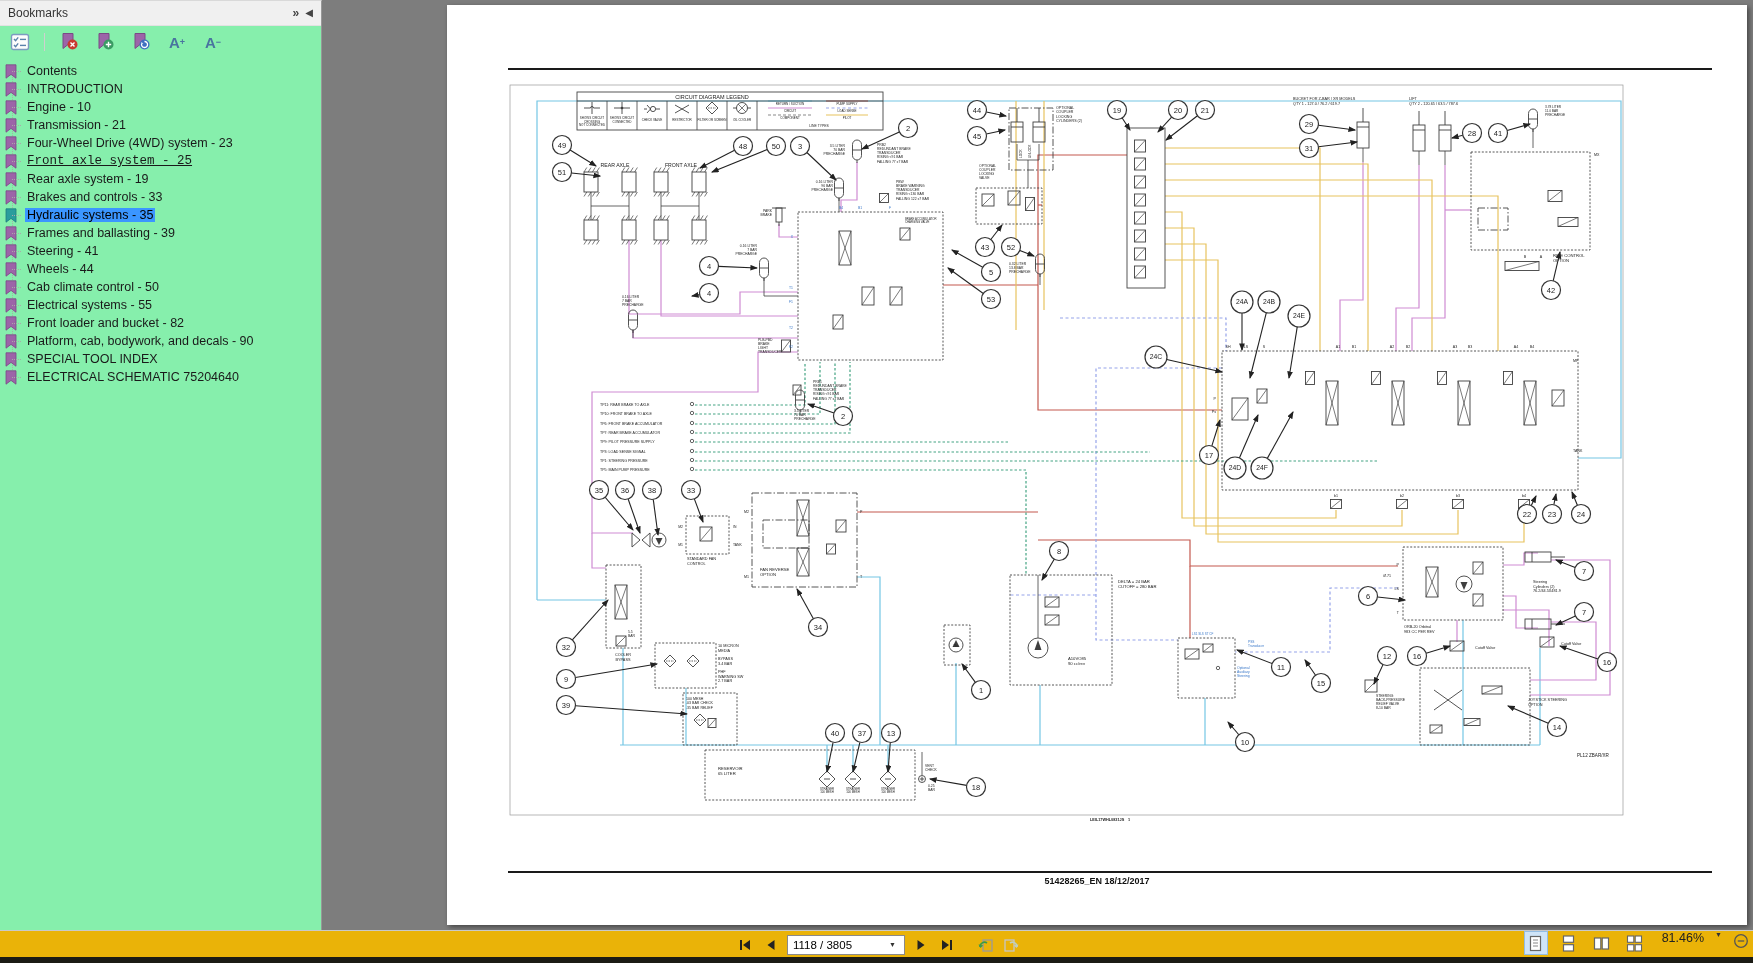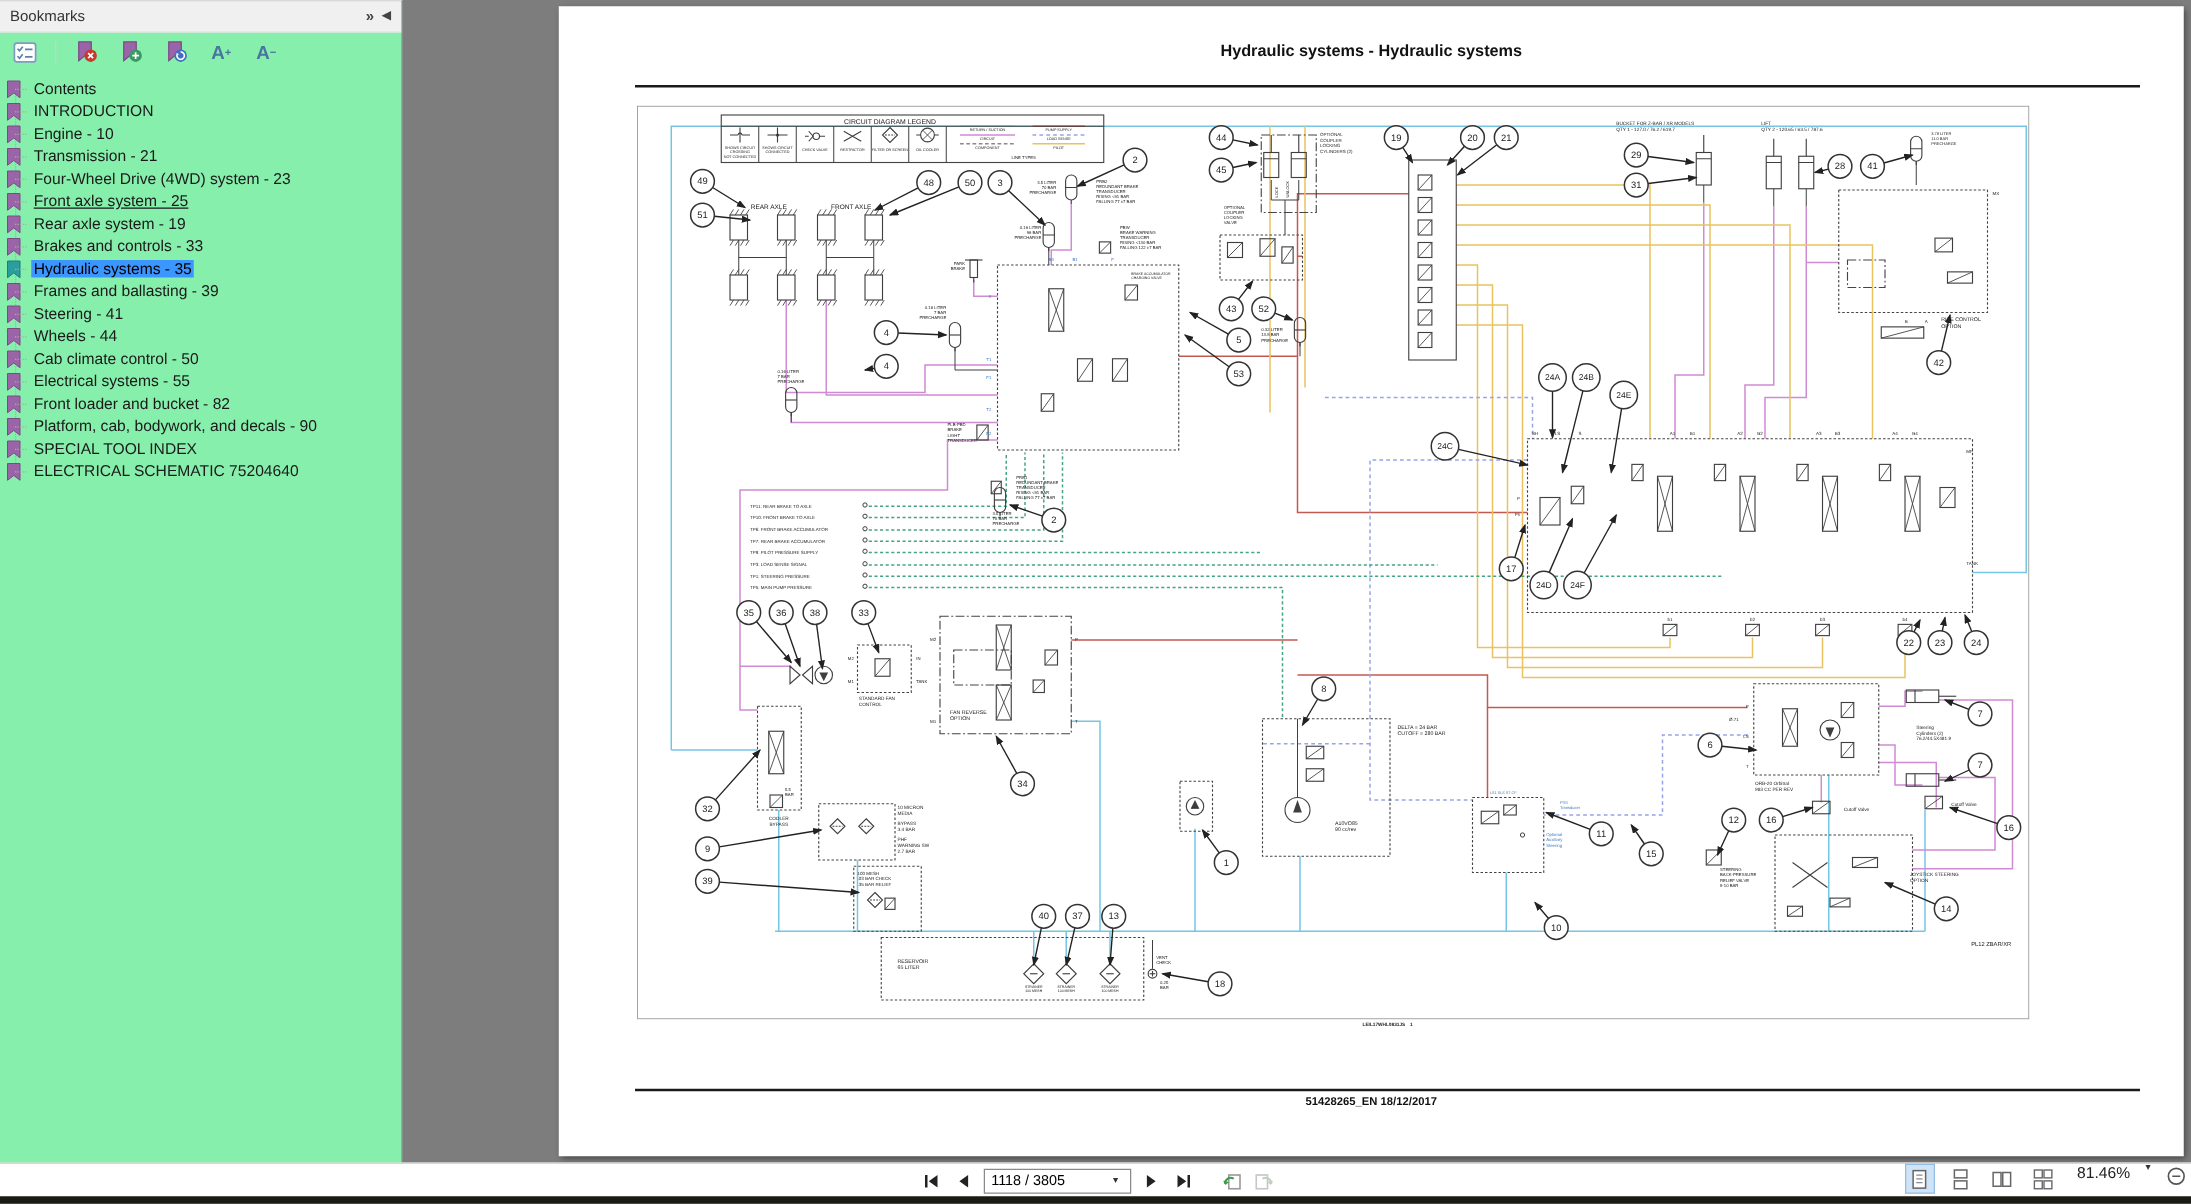--- a/index.html
+++ b/index.html
@@ -17,34 +17,34 @@
   .tsep{width:1px;height:18px;background:#cfcfcf;}
   .afont{font-weight:bold;color:#49749f;font-size:15px;line-height:1}
   .afont sup{font-size:9px}
   #bm-tree{position:relative;margin-top:4px;}
   .guide{position:absolute;left:12px;top:6px;bottom:8px;border-left:1px dotted #aaa;}
   .bm-row{position:relative;height:18px;display:flex;align-items:center;padding-left:4px;cursor:pointer;white-space:nowrap;}
   .bm-row .stub{position:absolute;left:12px;top:9px;width:9px;border-top:1px dotted #aaa;}
   .bm-row svg{flex:0 0 14px;margin-right:7px;}
   .bm-label{font-size:12.5px;color:#1a1a1a;padding:0 2px;}
   .bm-label.sel{background:#3b96ff;color:#000;}
-  .bm-label.und{text-decoration:underline;}
+  .bm-label.und{text-decoration:underline;font-family:Liberation Mono, monospace;}
   
   #main{position:absolute;left:322px;top:0;width:1431px;height:930px;background:#7d7d7d;}
   #page{position:absolute;left:125px;top:5px;width:1300px;height:920px;background:#fff;
     box-shadow:2px 2px 5px rgba(0,0,0,.45);}
   .page-title{position:absolute;top:28px;left:0;width:100%;text-align:center;
     font-size:13px;font-weight:700;color:#111;}
   .rule{position:absolute;left:61px;width:1204px;height:2px;background:#1a1a1a;}
   .rule.top{top:63px}.rule.bot{top:866px}
   .pf1{position:absolute;top:871px;left:0;width:100%;text-align:center;font-size:9px;font-weight:700;color:#111;}
   .pf2{position:absolute;top:882px;left:0;width:100%;text-align:center;font-size:11.5px;color:#111;}
   #diagram-svg{position:absolute;left:0;top:70px;}
   
-  #bottombar{position:absolute;left:0;top:930px;width:1753px;height:27px;background:#ffffff;
+  #bottombar{position:absolute;left:0;top:930px;width:1753px;height:27px;background:#eab308;
     border-top:1px solid #c9c9c9;}
   .nav-cluster{position:absolute;left:735px;top:0;height:27px;display:flex;align-items:center;gap:6px;}
   .right-cluster{position:absolute;right:2px;top:0;height:27px;display:flex;gap:9px;padding-left:45px;}
   .nbtn{width:20px;height:20px;display:flex;align-items:center;justify-content:center;cursor:pointer;}
   .pgfield{width:116px;height:18px;border:1px solid #8a8a8a;background:#fff;display:flex;align-items:center;}
   .pgfield input{border:0;outline:0;width:96px;font-size:11.5px;padding:0 0 0 5px;font-family:"Liberation Sans",sans-serif;background:transparent;}
   .caret{font-size:7px;color:#333;}
   .lbtn{width:22px;height:22px;display:flex;align-items:center;justify-content:center;cursor:pointer;border:1px solid transparent;}
   .lbtn.active{background:#cfe4f7;border:1px solid #93bde4;}
   .zoomtxt{font-size:12.5px;color:#222;margin:0 2px 0 6px;}
@@ -223,21 +223,20 @@
           <svg width="14" height="15" viewBox="0 0 14 15">
             <path d="M2,0.8 h10 v13.4 l-5,-3.8 l-5,3.8 z" fill="#9c64a8" stroke="#7a4a85" stroke-width="0.8"></path>
           </svg>
           <span class="bm-label">ELECTRICAL SCHEMATIC 75204640</span>
         </div>
       </div>
   </aside>
 
   <main id="main">
     <div id="page">
-      <div class="page-title">Hydraulic systems - Hydraulic systems</div>
       <div class="rule top"></div>
       <svg id="diagram-svg" width="1300" height="790" viewBox="447 75 1300 790">
         <defs>
           <marker id="arr" markerWidth="7" markerHeight="6" refX="6" refY="2.6" orient="auto">
             <path d="M0,0 L7,2.6 L0,5.2 z" fill="#222"></path>
           </marker>
         </defs>
         <g id="dg-lines">
             <polyline points="537,600 537,101 1621,101 1621,458 1578,458" fill="none" stroke="#74c6e4" stroke-width="1.2"></polyline>
             <polyline points="537,600 606,600" fill="none" stroke="#74c6e4" stroke-width="1.2"></polyline>

